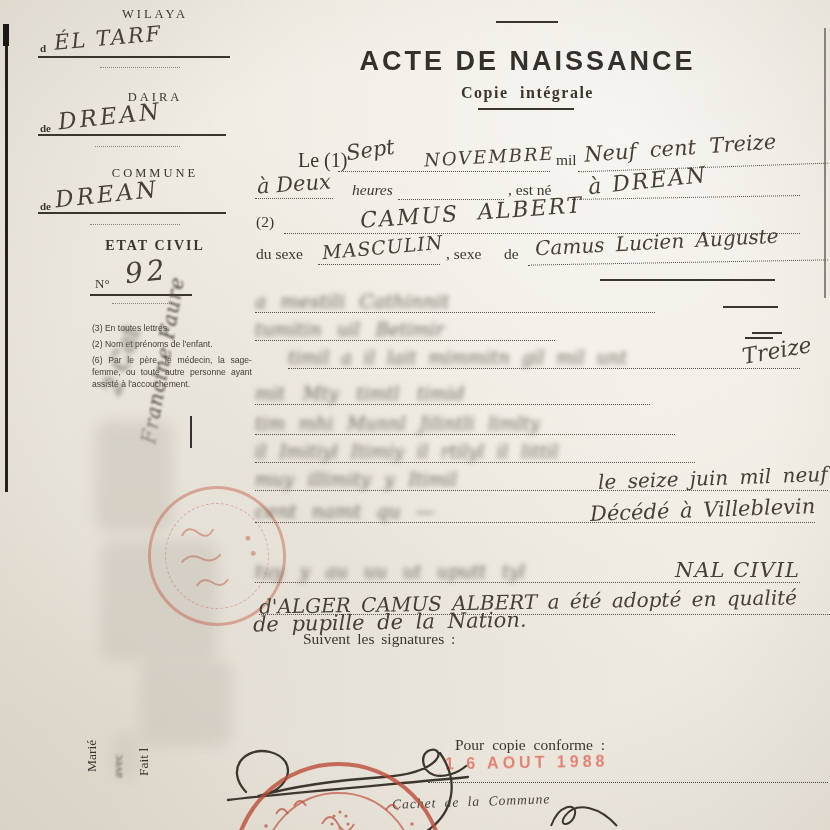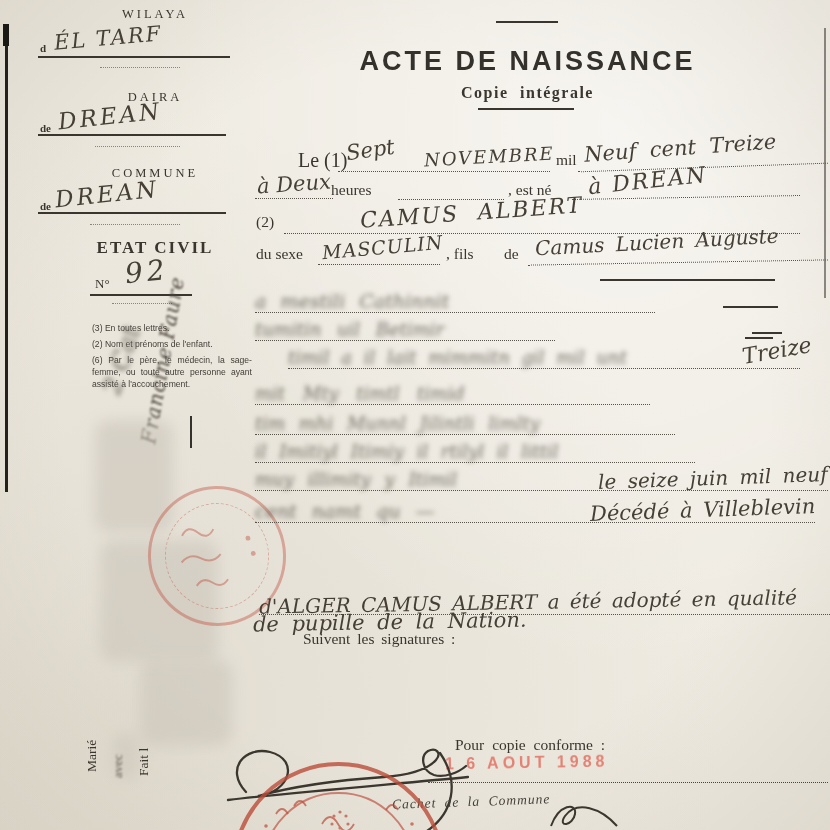--- a/index.html
+++ b/index.html
@@ -52,21 +52,21 @@
   <div class="abs hw" style="left:58px;top:103px;font-size:23px;letter-spacing:3px;transform:rotate(-6deg);">DREAN</div>
   <div class="abs sl" style="left:38px;top:134px;width:188px;"></div>
   <div class="abs dl" style="left:95px;top:146px;width:85px;border-top-color:#8a857b;"></div>
 
   <div class="abs center" style="left:95px;top:166px;width:120px;font-size:12.5px;letter-spacing:3px;">COMMUNE</div>
   <div class="abs print" style="left:40px;top:200px;font-size:11px;font-weight:bold;">de</div>
   <div class="abs hw" style="left:55px;top:181px;font-size:23px;letter-spacing:3px;transform:rotate(-6deg);">DREAN</div>
   <div class="abs sl" style="left:38px;top:212px;width:188px;"></div>
   <div class="abs dl" style="left:90px;top:224px;width:90px;border-top-color:#8a857b;"></div>
 
-  <div class="abs center" style="left:90px;top:238px;width:130px;font-size:17px;font-weight:bold;letter-spacing:2px;">ETAT CIVIL</div>
+  <div class="abs center" style="left:90px;top:238px;width:130px;font-size:14px;font-weight:bold;letter-spacing:2px;">ETAT CIVIL</div>
   <div class="abs print" style="left:95px;top:276px;font-size:13px;">N°</div>
   <div class="abs hw" style="left:125px;top:255px;font-size:28px;letter-spacing:4px;transform:rotate(-6deg);">92</div>
   <div class="abs sl" style="left:90px;top:294px;width:102px;"></div>
   <div class="abs dl" style="left:112px;top:303px;width:60px;border-top-color:#8a857b;"></div>
 
   <div class="abs sans" style="left:92px;top:322px;width:160px;font-size:8.6px;line-height:12px;color:#403c36;text-align:justify;">
     <div style="margin-bottom:4px;">(3) En toutes lettres.</div>
     <div style="margin-bottom:4px;">(2) Nom et prénoms de l'enfant.</div>
     <div>(6) Par le père, le médecin, la sage-femme, ou toute autre personne ayant assisté à l'accouchement.</div>
   </div>
@@ -91,35 +91,35 @@
 
   <div class="abs print" style="left:298px;top:149px;font-size:20px;">Le (1)</div>
   <div class="abs hw" style="left:346px;top:138px;font-size:21px;transform:rotate(-8deg);">Sept</div>
   <div class="abs hw" style="left:424px;top:146px;font-size:18px;letter-spacing:2px;transform:rotate(-3deg);">NOVEMBRE</div>
   <div class="abs print" style="left:556px;top:151px;font-size:15.5px;">mil</div>
   <div class="abs hw" style="left:584px;top:136px;font-size:21px;word-spacing:7px;transform:rotate(-4deg);">Neuf cent Treize</div>
   <div class="dl" style="left:338px;top:171px;width:212px;"></div>
   <div class="dl" style="left:578px;top:167px;width:250px;transform:rotate(-2deg);"></div>
 
   <div class="abs hw" style="left:257px;top:172px;font-size:21px;transform:rotate(-4deg);">à Deux</div>
-  <div class="abs print" style="left:331px;top:181px;font-size:15.5px;">heures</div>
+  <div class="abs print" style="left:352px;top:181px;font-size:15.5px;font-style:italic;">heures</div>
   <div class="dl" style="left:398px;top:199px;width:106px;"></div>
   <div class="abs print" style="left:508px;top:181px;font-size:15.5px;">, est né</div>
   <div class="abs hw" style="left:588px;top:168px;font-size:22px;letter-spacing:2px;transform:rotate(-6deg);">à DREAN</div>
   <div class="dl" style="left:255px;top:198px;width:78px;"></div>
   <div class="dl" style="left:572px;top:197px;width:228px;transform:rotate(-1deg);"></div>
 
   <div class="abs print" style="left:256px;top:213px;font-size:15.5px;">(2)</div>
   <div class="abs hw" style="left:360px;top:200px;font-size:22px;letter-spacing:2px;word-spacing:10px;transform:rotate(-4deg);">CAMUS ALBERT</div>
   <div class="dl" style="left:284px;top:233px;width:516px;"></div>
 
   <div class="abs print" style="left:256px;top:245px;font-size:15.5px;">du sexe</div>
   <div class="abs hw" style="left:322px;top:236px;font-size:19px;letter-spacing:1px;transform:rotate(-5deg);">MASCULIN</div>
   <div class="dl" style="left:318px;top:264px;width:122px;"></div>
-  <div class="abs print" style="left:446px;top:245px;font-size:15.5px;">, fils</div>
+  <div class="abs print" style="left:446px;top:245px;font-size:15.5px;">, sexe</div>
   <div class="abs print" style="left:504px;top:245px;font-size:15.5px;">de</div>
   <div class="abs hw" style="left:535px;top:230px;font-size:20px;word-spacing:5px;transform:rotate(-3deg);">Camus Lucien Auguste</div>
   <div class="dl" style="left:528px;top:262px;width:300px;transform:rotate(-1deg);"></div>
 
   <div class="sl" style="left:600px;top:279px;width:175px;"></div>
   <div class="sl" style="left:723px;top:306px;width:55px;"></div>
   <div class="sl" style="left:745px;top:337px;width:28px;"></div>
 
   <div class="row" style="left:255px;top:286px;width:400px;height:26px;">
     <span class="hw blurhw" style="font-size:19px;word-spacing:8px;">a mestili Cathinnit</span>
@@ -143,20 +143,24 @@
     <span class="hw blurhw" style="font-size:18px;word-spacing:7px;">il Imitiyl Itimiy il rtilyl il littil</span>
   </div>
 
   <div class="row" style="left:255px;top:462px;width:573px;height:28px;">
     <span class="hw blurhw" style="font-size:18px;word-spacing:8px;">muy illimity y Itimil</span>
     <span class="hw" style="font-size:20px;word-spacing:5px;transform:rotate(-2deg);">le seize juin mil neuf</span>
   </div>
   <div class="row" style="left:255px;top:492px;width:560px;height:30px;">
     <span class="hw blurhw" style="font-size:19px;word-spacing:9px;">cent namt qu —</span>
     <span class="hw" style="font-size:21px;word-spacing:4px;transform:rotate(-2deg);">Décédé à Villeblevin</span>
+  </div>
+  <div class="row" style="left:255px;top:554px;width:545px;height:28px;">
+    <span class="hw blurhw" style="font-size:18px;word-spacing:10px;">tuy y au uu ut uputt tyl</span>
+    <span class="hw" style="font-size:21px;letter-spacing:1px;">NAL CIVIL</span>
   </div>
   <div class="row" style="left:259px;top:584px;width:575px;height:30px;">
     <span class="hw" style="font-size:20px;word-spacing:4px;transform:rotate(-1deg);">d'ALGER CAMUS ALBERT a été adopté en qualité</span>
   </div>
   <div class="abs hw" style="left:253px;top:610px;font-size:21px;word-spacing:6px;transform:rotate(-1deg);">de pupille de la Nation.</div>
 
   <div class="abs print" style="left:303px;top:630px;font-size:15.5px;word-spacing:3px;">Suivent les signatures :</div>
 
   <div class="abs print" style="left:84px;top:772px;font-size:13.5px;transform:rotate(-90deg);transform-origin:0 0;">Marié</div>
   <div class="abs print softblur" style="left:110px;top:778px;font-size:13px;transform:rotate(-90deg);transform-origin:0 0;color:#5c574e;">avec</div>

